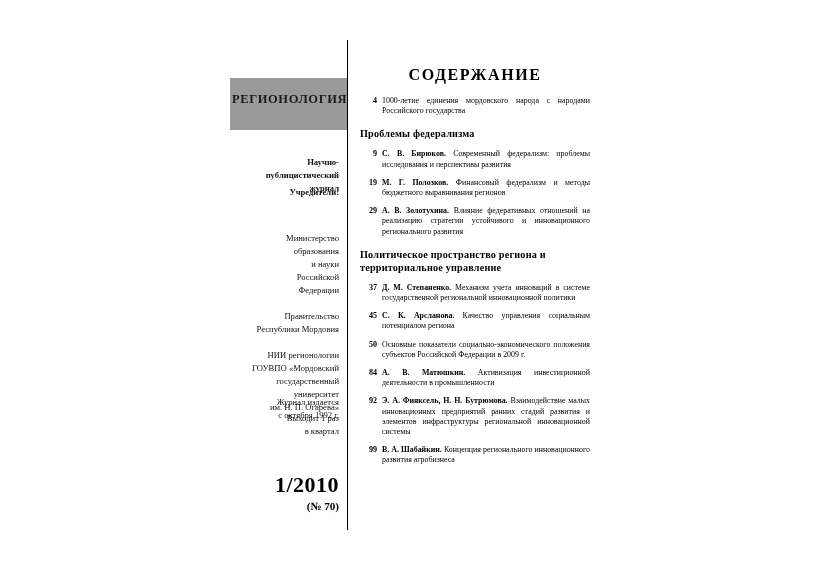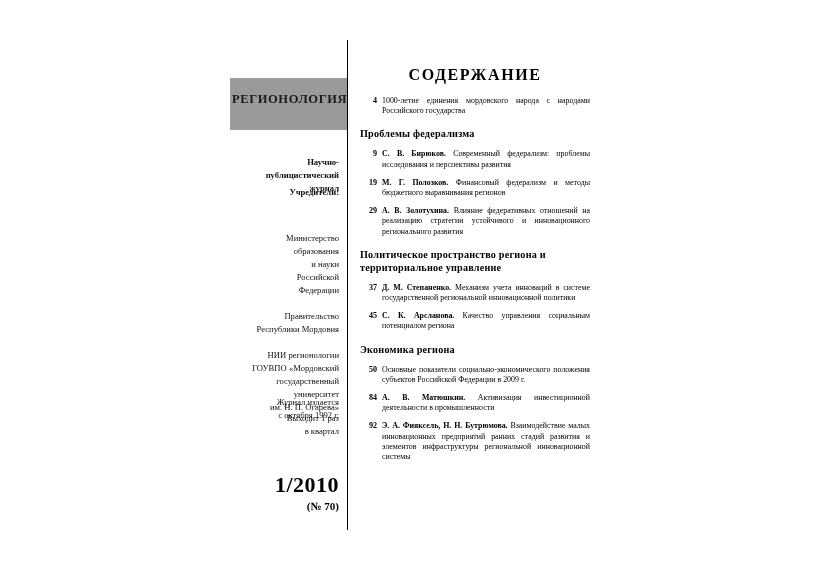--- a/index.html
+++ b/index.html
@@ -183,20 +183,20 @@
     <div class="toc-heading">СОДЕРЖАНИЕ</div>
     <div id="toc-body">
         <div class="toc-entry"><span class="toc-page">4</span><span class="toc-text">1000-летие единения мордовского народа с народами Российского государства</span></div>
         <div class="section-heading">Проблемы федерализма</div>
         <div class="toc-entry"><span class="toc-page">9</span><span class="toc-author">С. В. Бирюков.</span><span class="toc-text"> Современный федерализм: проблемы исследования и перспективы развития</span></div>
         <div class="toc-entry"><span class="toc-page">19</span><span class="toc-author">М. Г. Полозков.</span><span class="toc-text"> Финансовый федерализм и методы бюджетного выравнивания регионов</span></div>
         <div class="toc-entry"><span class="toc-page">29</span><span class="toc-author">А. В. Золотухина.</span><span class="toc-text"> Влияние федеративных отношений на реализацию стратегии устойчивого и инновационного регионального развития</span></div>
         <div class="section-heading">Политическое пространство региона и территориальное управление</div>
         <div class="toc-entry"><span class="toc-page">37</span><span class="toc-author">Д. М. Степаненко.</span><span class="toc-text"> Механизм учета инноваций в системе государственной региональной инновационной политики</span></div>
         <div class="toc-entry"><span class="toc-page">45</span><span class="toc-author">С. К. Арсланова.</span><span class="toc-text"> Качество управления социальным потенциалом региона</span></div>
-        <div class="section-heading">Экономика региона</div>
         <div class="toc-entry"><span class="toc-page">50</span><span class="toc-text">Основные показатели социально-экономического положения субъектов Российской Федерации в 2009 г.</span></div>
         <div class="toc-entry"><span class="toc-page">84</span><span class="toc-author">А. В. Матюшкин.</span><span class="toc-text"> Активизация инвестиционной деятельности в промышленности</span></div>
         <div class="toc-entry"><span class="toc-page">92</span><span class="toc-author">Э. А. Фияксель, Н. Н. Бутрюмова.</span><span class="toc-text"> Взаимодействие малых инновационных предприятий ранних стадий развития и элементов инфраструктуры региональной инновационной системы</span></div>
+        <div class="toc-entry"><span class="toc-page">99</span><span class="toc-author">В. А. Шабайкин.</span><span class="toc-text"> Концепция регионального инновационного развития агробизнеса</span></div>
       </div>
   </div>
 
 </div>
 
 </body></html>

